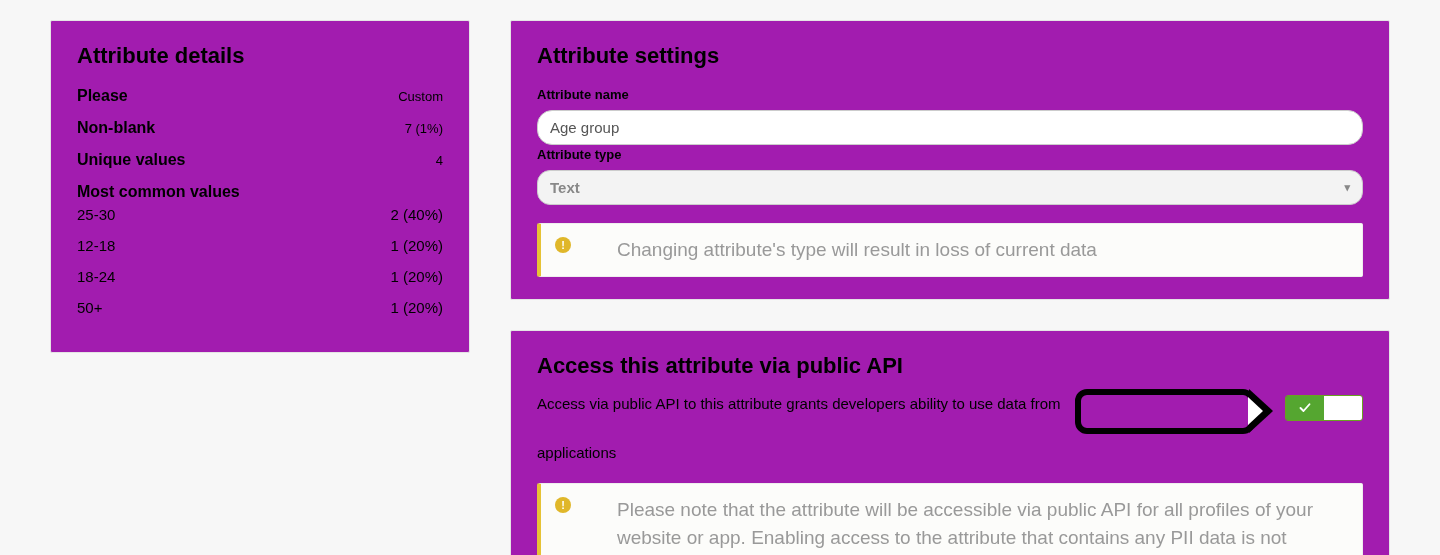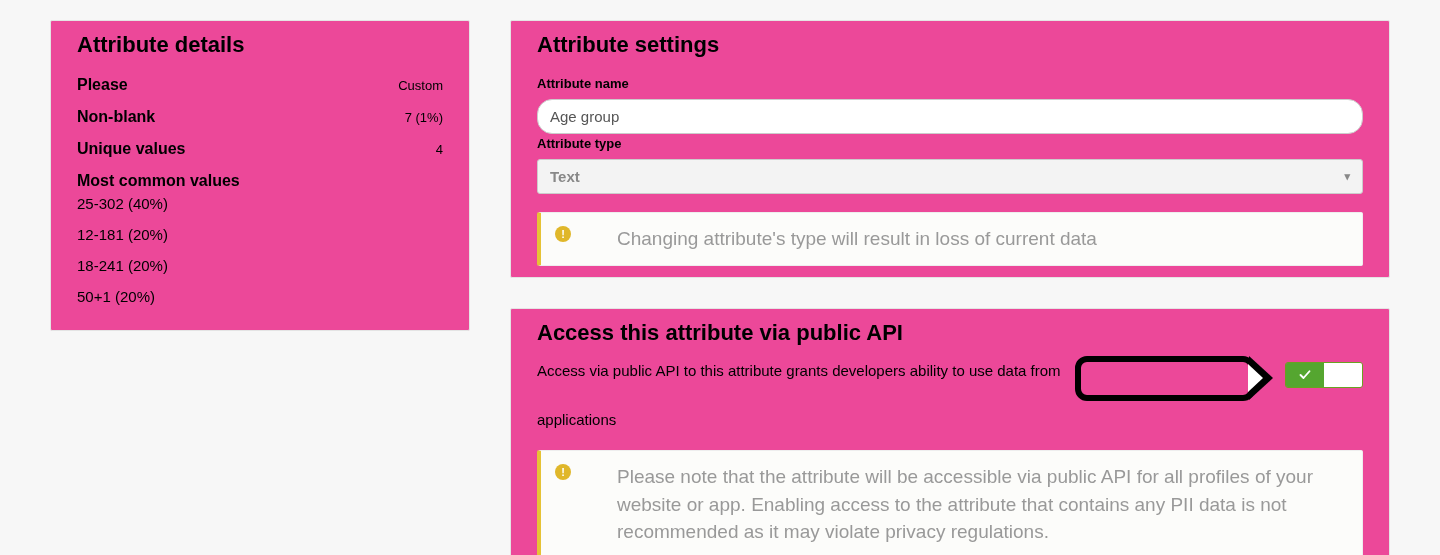--- a/index.html
+++ b/index.html
@@ -14,24 +14,24 @@
       display: flex;
       gap: 40px;
       max-width: 1400px;
       margin: 0 auto;
       padding: 0 30px;
     }
     .left-col { width: 420px; flex-shrink: 0; }
     .right-col { flex: 1; display: flex; flex-direction: column; gap: 30px; }
 
     .card {
-      background: #ec4899;
+      background: #a21caf;
       border: 1px solid #e4e4e4;
       border-radius: 2px;
-      padding: 11px 26px;
+      padding: 22px 26px;
     }
 
     h2 {
       font-size: 22px;
       font-weight: 700;
       margin-bottom: 18px;
     }
 
     .dl-row {
       display: flex;
@@ -44,21 +44,21 @@
 
     .subhead {
       font-weight: 700;
       font-size: 16px;
       margin-bottom: 5px;
       margin-top: 4px;
     }
 
     .common-row {
       display: flex;
-      justify-content: flex-start;
+      justify-content: space-between;
       font-size: 15px;
       margin-bottom: 14px;
     }
 
     .field-label {
       font-size: 13px;
       font-weight: 700;
       margin-bottom: 8px;
       display: block;
     }
@@ -72,21 +72,21 @@
       background: #fff;
       margin-bottom: 2px;
     }
     .select-wrap {
       position: relative;
       margin-bottom: 18px;
     }
     .select {
       width: 100%;
       border: 1px solid #ccc;
-      border-radius: 3px;
+      border-radius: 13px;
       padding: 8px 12px;
       font-size: 15px;
       background: #f3f3f3;
       color: #888;
       font-weight: 600;
       display: flex;
       justify-content: space-between;
       align-items: center;
     }
     .chevron {

